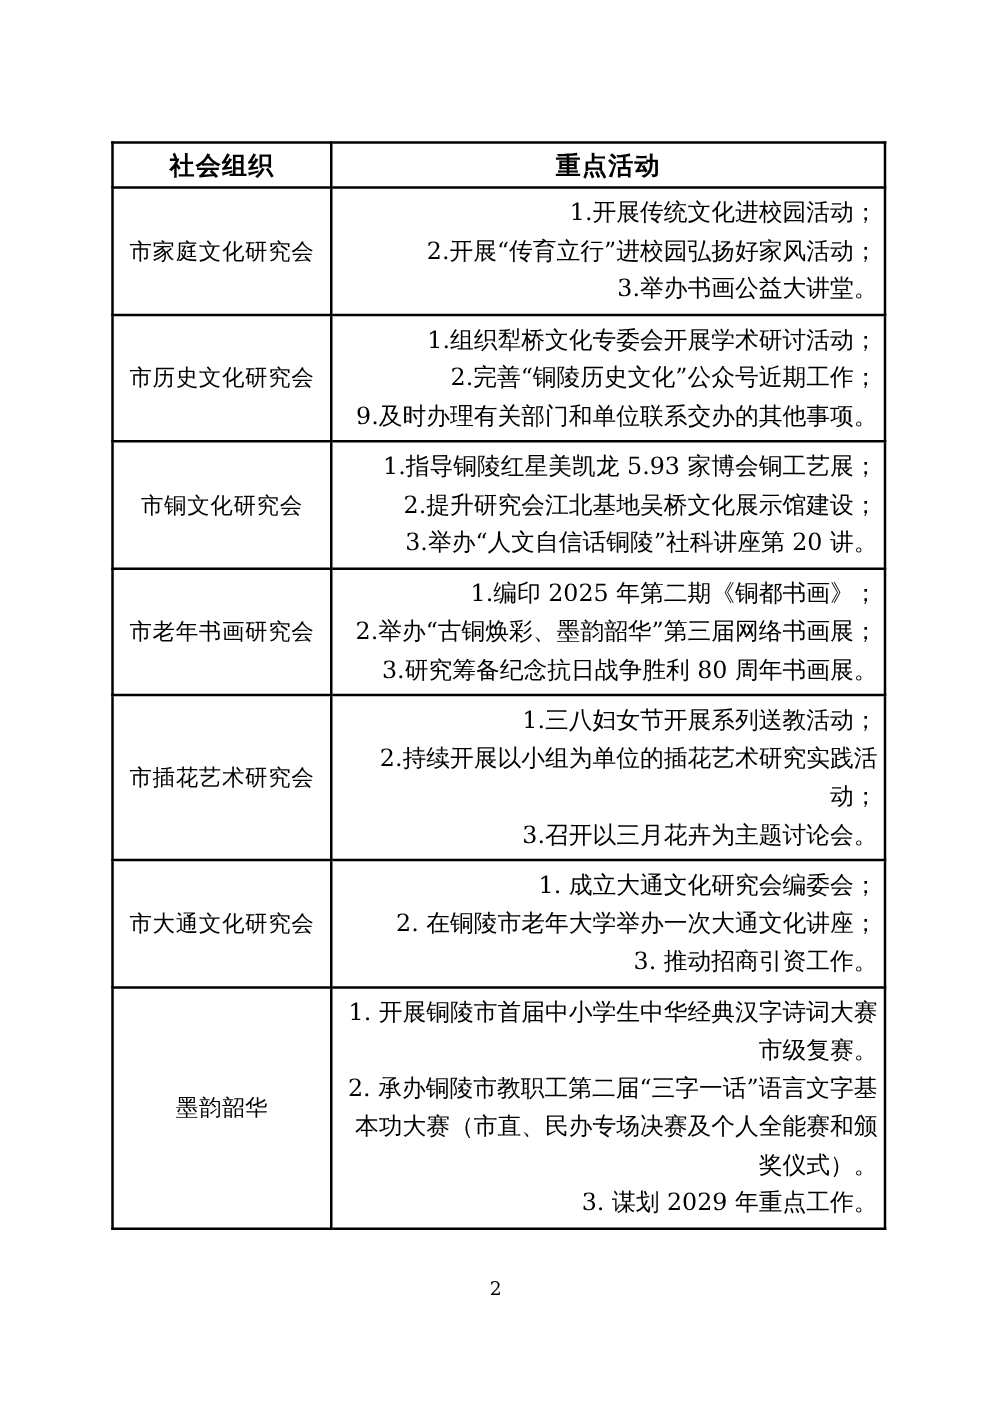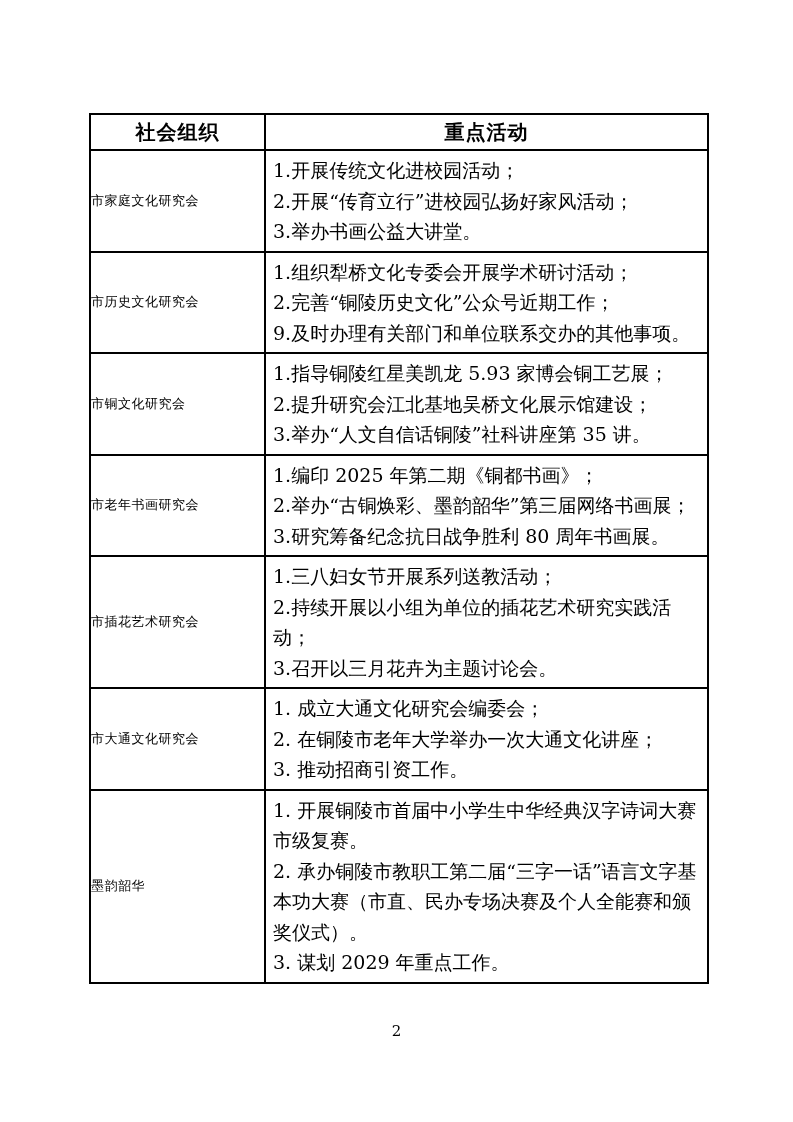--- a/index.html
+++ b/index.html
@@ -33,27 +33,28 @@
     margin-left: 24px;
   }
   .doc-table th {
     height: 34px;
     font-size: 20px;
     font-weight: bold;
     text-align: center;
     letter-spacing: 1px;
   }
   td.org-cell {
-    font-size: 13px;
+    text-align: center;
+    font-size: 18px;
     letter-spacing: 0.5px;
   }
   td.act-cell {
     padding: 4px 5px 4px 7px;
     font-size: 19px;
-    text-align: left;
+    text-align: right;
   }
   .act-line {
     line-height: 30.5px;
     word-break: break-all;
   }
   .page-number {
     position: absolute;
     top: 1022px;
     left: 0;
     width: 100%;
@@ -92,21 +93,21 @@
           <div class="act-line">1.组织犁桥文化专委会开展学术研讨活动；</div>
           <div class="act-line">2.完善“铜陵历史文化”公众号近期工作；</div>
           <div class="act-line">9.及时办理有关部门和单位联系交办的其他事项。</div>
         </td>
       </tr>
       <tr style="height:94px">
         <td class="org-cell">市铜文化研究会</td>
         <td class="act-cell">
           <div class="act-line">1.指导铜陵红星美凯龙 5.93 家博会铜工艺展；</div>
           <div class="act-line">2.提升研究会江北基地吴桥文化展示馆建设；</div>
-          <div class="act-line">3.举办“人文自信话铜陵”社科讲座第 35 讲。</div>
+          <div class="act-line">3.举办“人文自信话铜陵”社科讲座第 20 讲。</div>
         </td>
       </tr>
       <tr style="height:97px">
         <td class="org-cell">市老年书画研究会</td>
         <td class="act-cell">
           <div class="act-line">1.编印 2025 年第二期《铜都书画》；</div>
           <div class="act-line">2.举办“古铜焕彩、墨韵韶华”第三届网络书画展；</div>
           <div class="act-line">3.研究筹备纪念抗日战争胜利 80 周年书画展。</div>
         </td>
       </tr>

